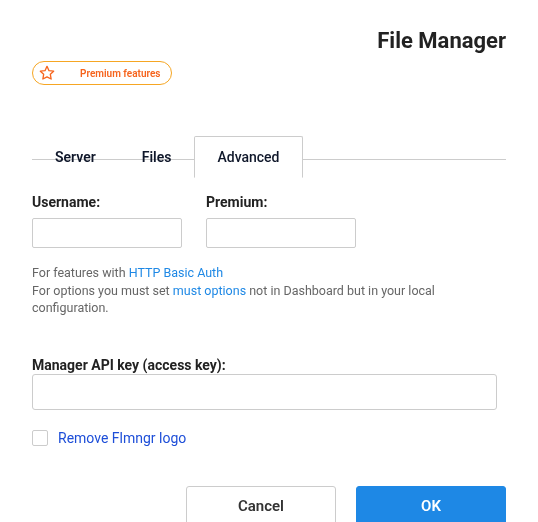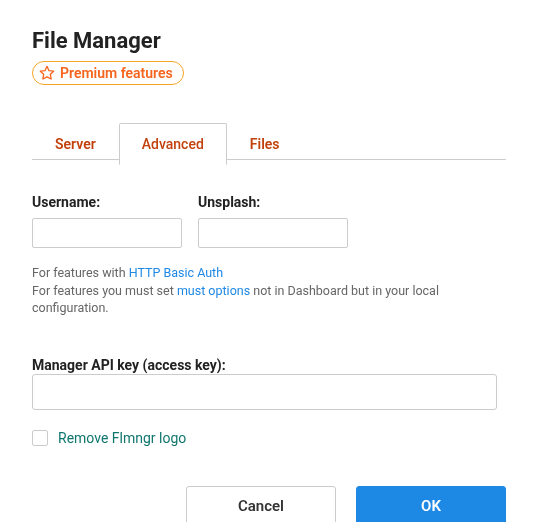--- a/index.html
+++ b/index.html
@@ -13,64 +13,66 @@
       width: 538px;
       height: 522px;
       padding: 28px 32px;
       color: #333;
     }
     .header-title {
       font-size: 22px;
       font-weight: 700;
       color: #222;
       margin-bottom: 8px;
+      text-align: right;
     }
     .premium-badge {
       display: inline-flex;
-      align-items: flex-start;
+      align-items: center;
       border: 1px solid #f6a623;
       border-radius: 14px;
       padding: 3px 10px 3px 6px;
-      font-size: 14px;
+      font-size: 10px;
       font-weight: 600;
       color: #f6641d;
       cursor: pointer;
+      gap: 20px;
     }
     .premium-badge svg {
       margin-right: 5px;
     }
     .tabs {
       display: flex;
       margin-top: 32px;
       border-bottom: 1px solid #ccc;
       position: relative;
     }
     .tab {
       padding: 12px 22px;
       font-size: 14px;
       font-weight: 600;
-      color: #c2410c;
+      color: #0f172a;
       cursor: pointer;
       border: 1px solid transparent;
       position: relative;
-      top: 6px;
+      top: 19px;
     }
     .tab.active {
       border: 1px solid #ccc;
       border-bottom: 1px solid #fff;
       background: #fff;
       border-radius: 2px 2px 0 0;
       font-weight: 500;
     }
     .form-area {
       margin-top: 34px;
     }
     .field-row {
       display: flex;
-      gap: 16px;
+      gap: 24px;
     }
     .field {
       display: flex;
       flex-direction: column;
     }
     .field-label {
       font-size: 14px;
       font-weight: 700;
       color: #222;
       margin-bottom: 8px;
@@ -112,21 +114,21 @@
     }
     .checkbox-box {
       width: 16px;
       height: 16px;
       border: 1px solid #ccc;
       border-radius: 2px;
       margin-right: 10px;
     }
     .checkbox-label {
       font-size: 14px;
-      color: #0f766e;
+      color: #1d4ed8;
     }
     .button-row {
       display: flex;
       justify-content: flex-end;
       gap: 20px;
       margin-top: 40px;
     }
     .btn {
       width: 150px;
       height: 40px;
@@ -158,42 +160,42 @@
 
 <div class="premium-badge">
   <svg width="16" height="16" viewBox="0 0 24 24" fill="none" stroke="#f6641d" stroke-width="2" stroke-linejoin="round" stroke-linecap="round">
     <polygon points="12 2 15 8.5 22 9.3 17 14 18.2 21 12 17.8 5.8 21 7 14 2 9.3 9 8.5 12 2"></polygon>
   </svg>
   <span>Premium features</span>
 </div>
 
 <div class="tabs">
   <div class="tab">Server</div>
+  <div class="tab">Files</div>
   <div class="tab active">Advanced</div>
-  <div class="tab">Files</div>
 </div>
 
 <div class="form-area">
   <div class="field-row">
     <div class="field">
       <label class="field-label">Username:</label>
       <input type="text" class="text-input" value="" style="">
     </div>
     <div class="field">
-      <label class="field-label">Unsplash:</label>
+      <label class="field-label">Premium:</label>
       <input type="password" class="text-input" value="" style="">
     </div>
   </div>
 
   <div class="help-text">
     <div>
       <span>For features with </span><span class="link">HTTP Basic Auth</span>
     </div>
     <div>
-      <span>For features you must set </span><span class="link">must options</span><span> not in Dashboard but in your local configuration.</span>
+      <span>For options you must set </span><span class="link">must options</span><span> not in Dashboard but in your local configuration.</span>
     </div>
   </div>
 
   <div class="section-2">
     <label class="field-label">Manager API key (access key):</label>
     <input type="text" class="text-input-wide" value="" style="">
   </div>
 
   <div class="checkbox-row">
     <div class="checkbox-box"></div>

